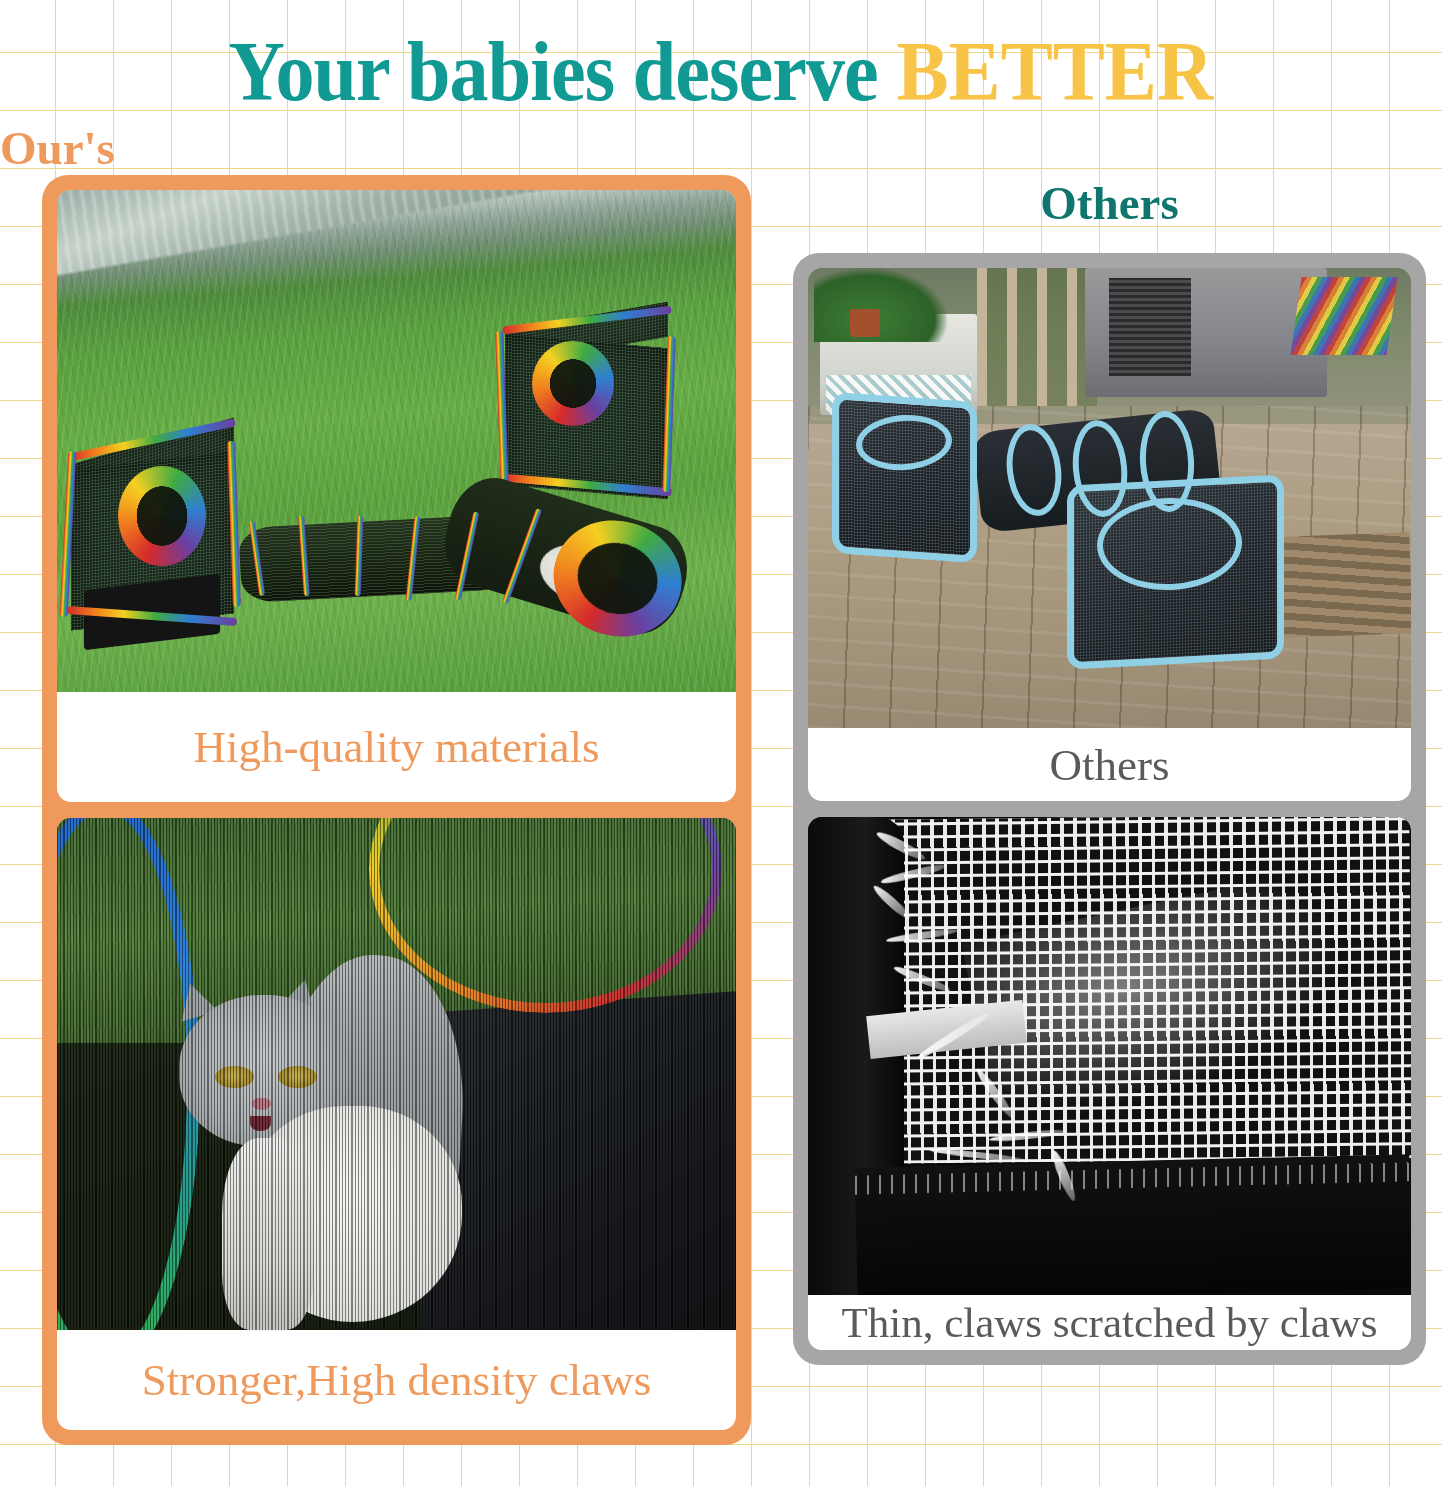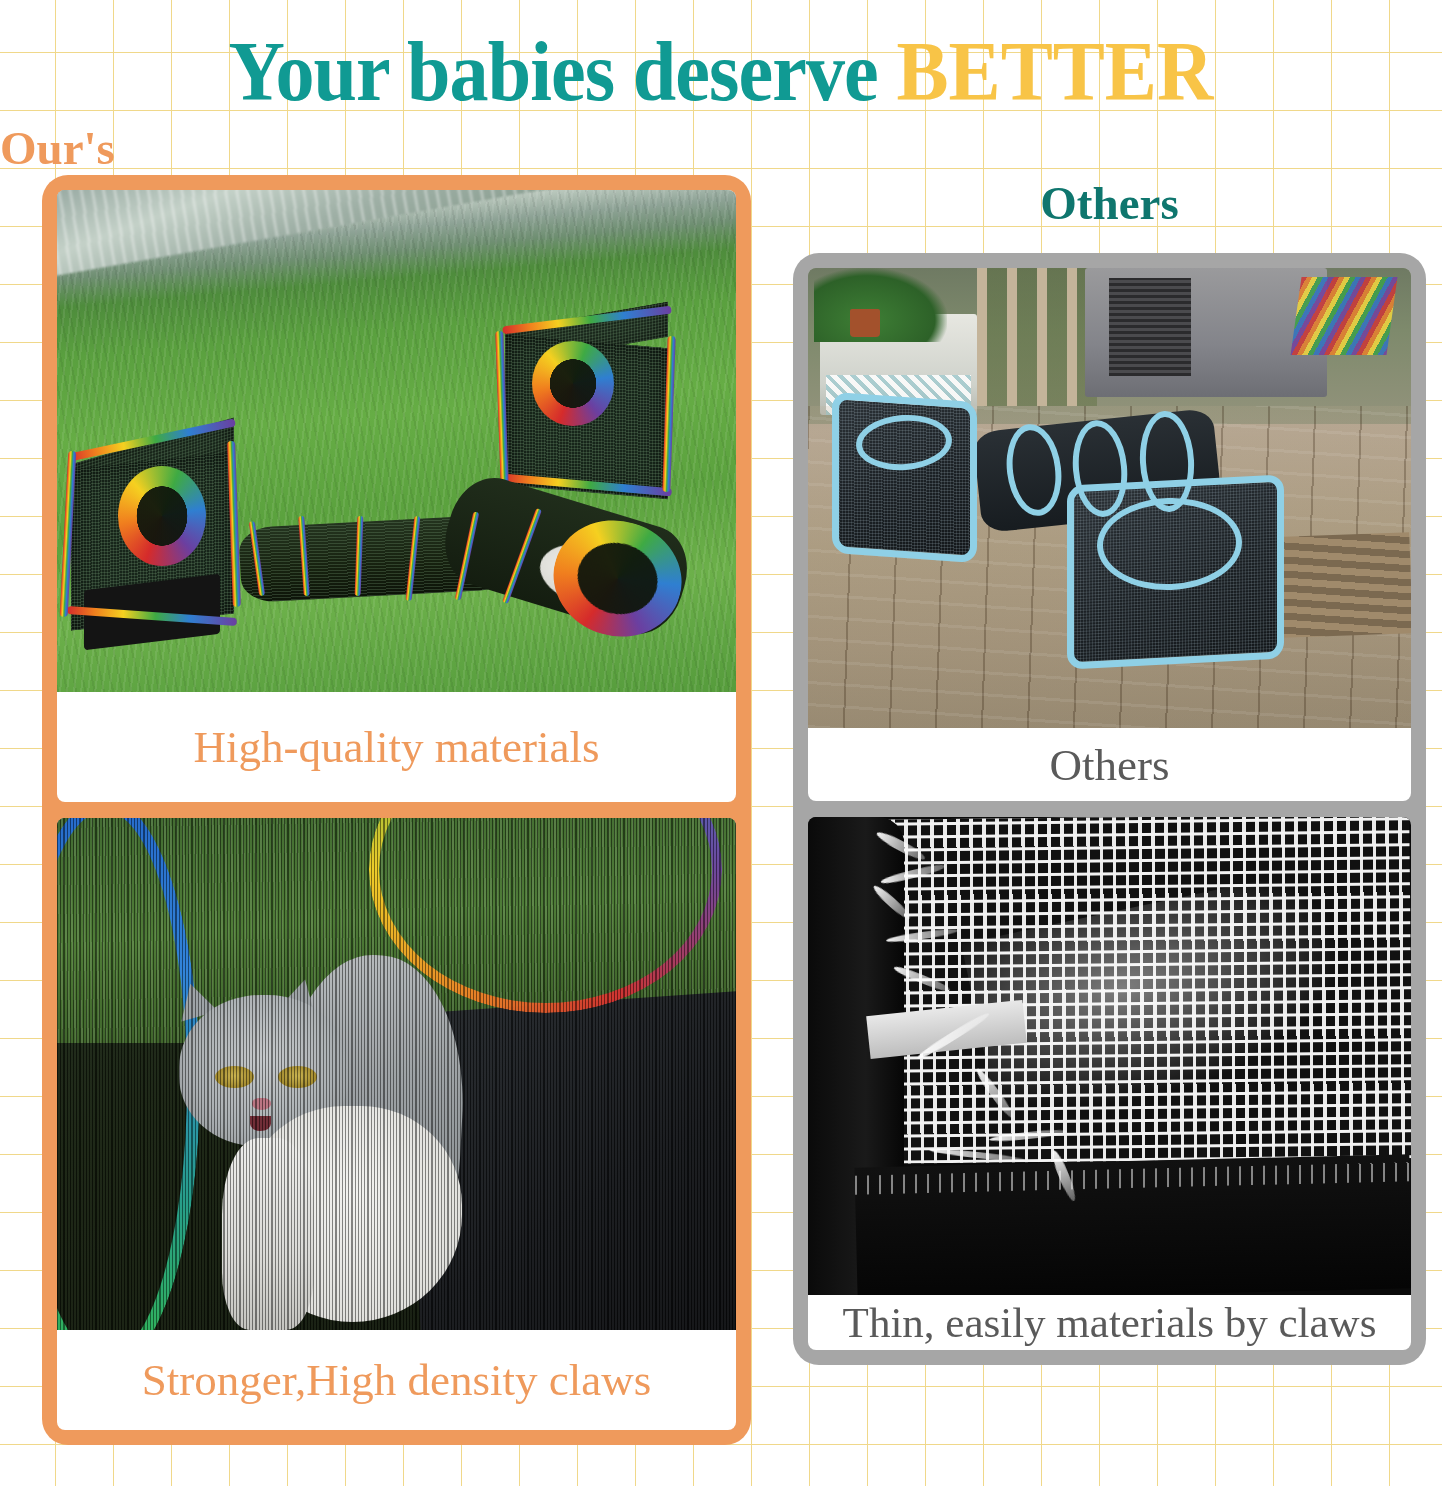--- a/index.html
+++ b/index.html
@@ -77,21 +77,21 @@
     left: 793px; top: 253px;
     width: 633px; height: 1112px;
     background: #a6a6a6;
   }
 
   
   .card {
     position: relative;
     flex: 1 1 0;
     background: #ffffff;
-    border-radius: 8px;
+    border-radius: 14px;
     overflow: hidden;
     display: flex;
     flex-direction: column;
   }
   .photo {
     position: relative;
     overflow: hidden;
     width: 100%;
   }
   #card-ours-1 .photo { height: 502px; }
@@ -558,17 +558,17 @@
         <div class="frayed" style="left:12%;top:11%;width:11%;height:1.6%;transform:rotate(-14deg);"></div>
         <div class="frayed" style="left:10%;top:17%;width:8%;height:1.8%;transform:rotate(42deg);"></div>
         <div class="frayed" style="left:13%;top:24%;width:12%;height:1.4%;transform:rotate(-8deg);"></div>
         <div class="frayed" style="left:14%;top:33%;width:10%;height:1.6%;transform:rotate(22deg);"></div>
         <div class="frayed" style="left:17%;top:45%;width:14%;height:1.6%;transform:rotate(-32deg);"></div>
         <div class="frayed" style="left:26%;top:57%;width:10%;height:1.8%;transform:rotate(54deg);"></div>
         <div class="frayed" style="left:30%;top:66%;width:13%;height:1.5%;transform:rotate(-6deg);"></div>
         <div class="frayed" style="left:38%;top:74%;width:9%;height:2%;transform:rotate(68deg);"></div>
         <div class="frayed" style="left:20%;top:70%;width:16%;height:1.3%;transform:rotate(6deg);"></div>
       </div>
-      <div class="caption caption-gray">Thin, easily materials by claws</div>
+      <div class="caption caption-gray">Thin, claws scratched by claws</div>
     </div>
   </div>
 
 </div>
 
 </body></html>

